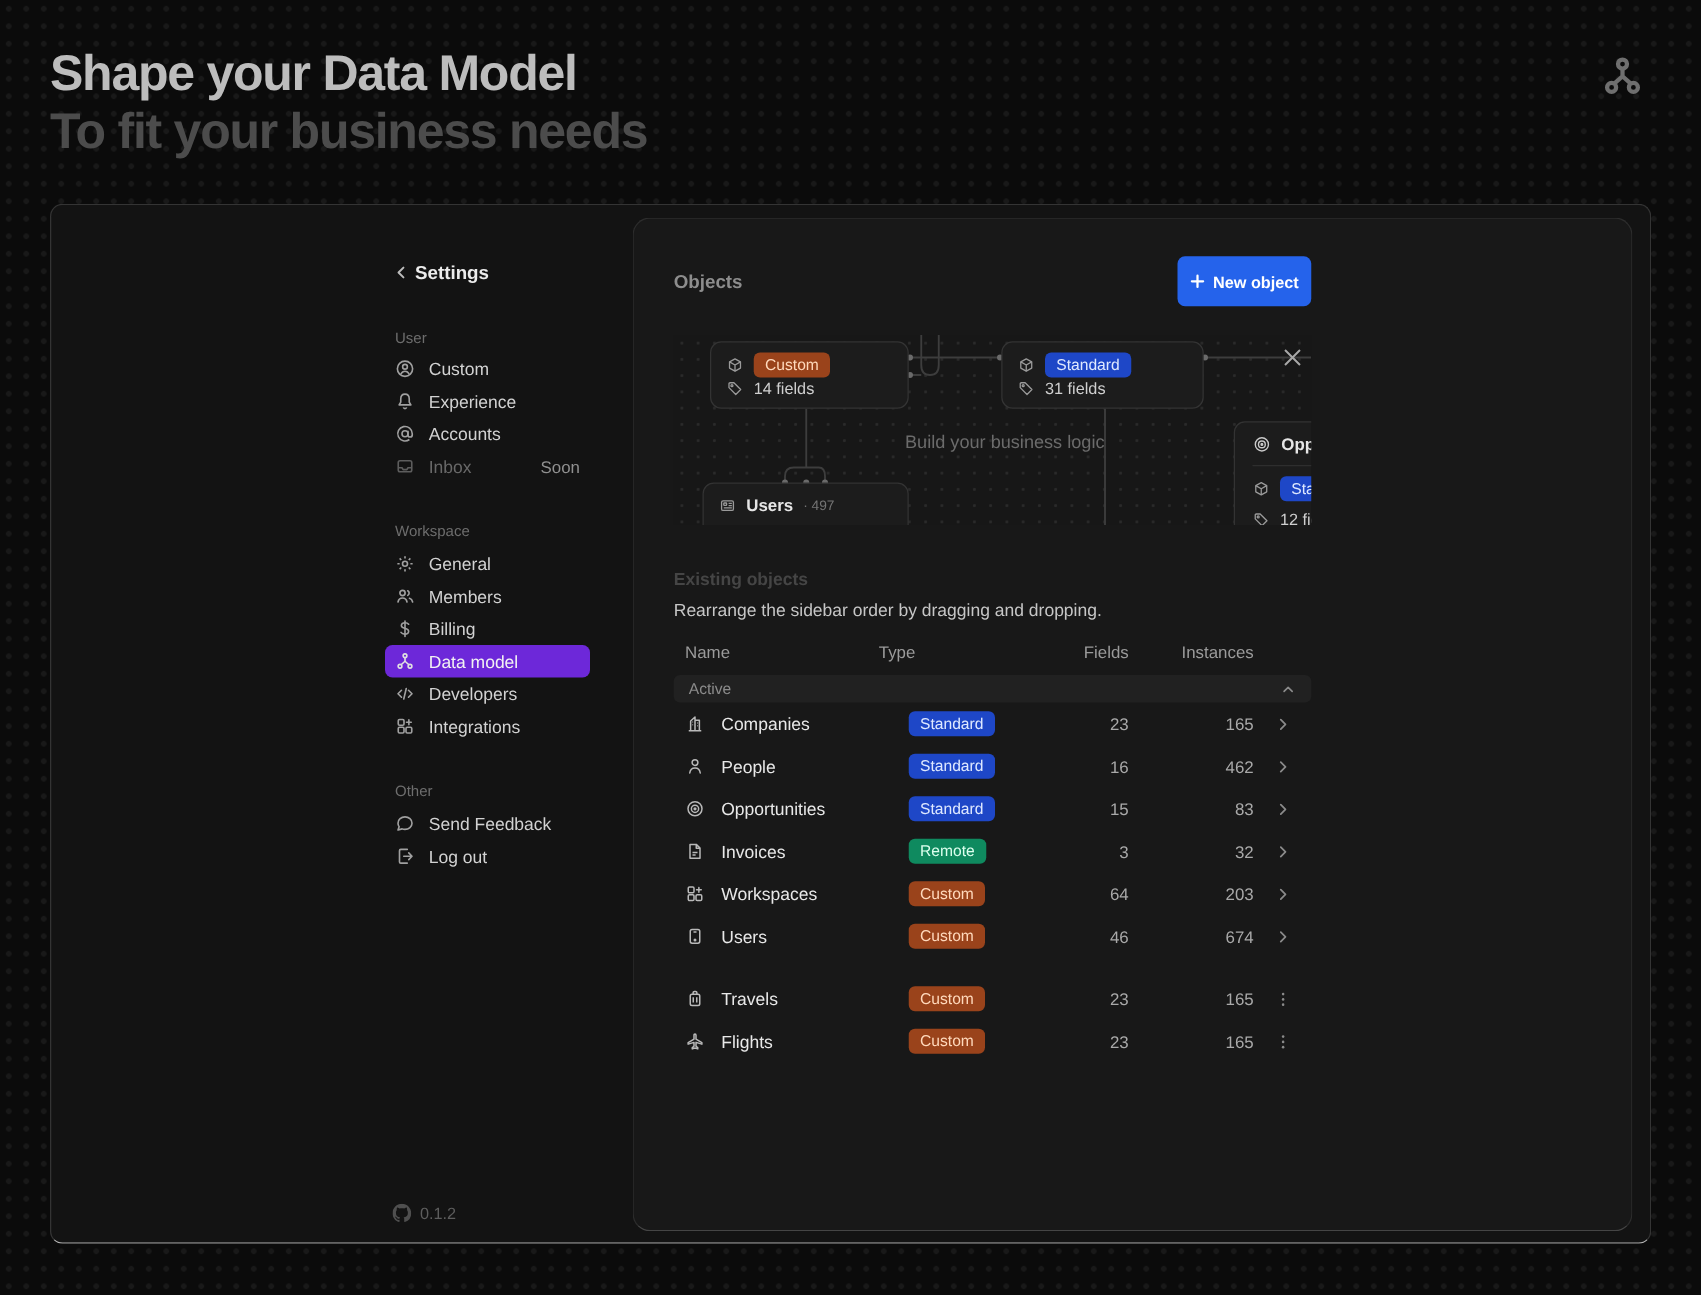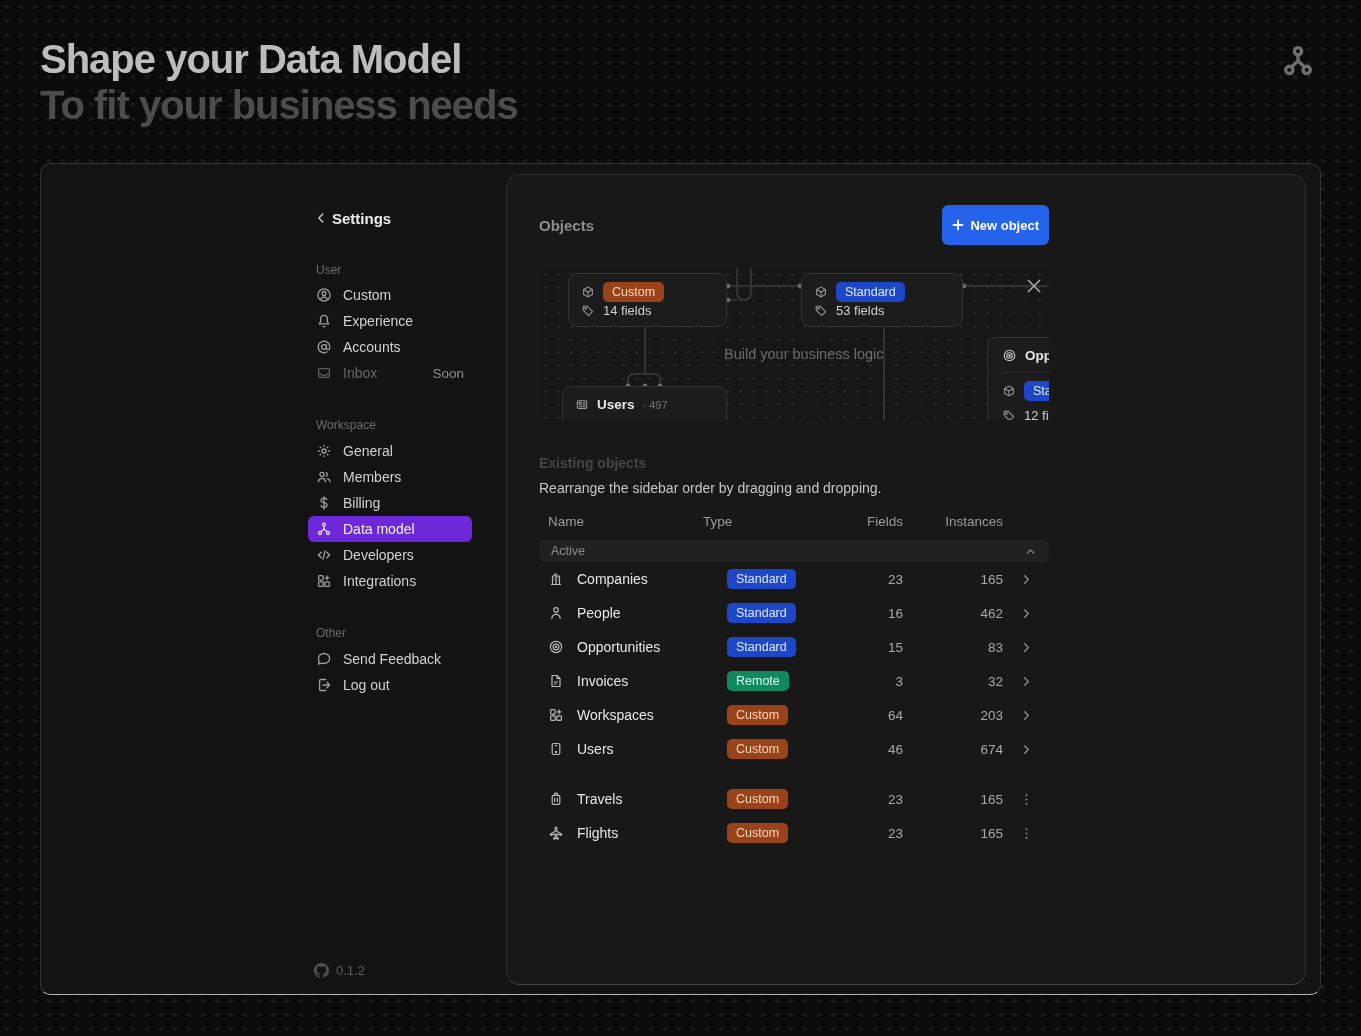--- a/index.html
+++ b/index.html
@@ -297,21 +297,21 @@
                 <path d="M8 2.4 13 5.2v5.6L8 13.6 3 10.8V5.2Z"></path>
                 <path d="M3 5.2 8 8l5-2.8M8 8v5.6"></path>
               </svg>
             <span class="badge standard">Standard</span>
           </div>
           <div class="node-row">
             <svg viewBox="0 0 16 16" fill="none" stroke="currentColor" stroke-width="1.2" stroke-linejoin="round">
                 <path d="M2.5 7V3.5a1 1 0 0 1 1-1H7l6.2 6.2-4.5 4.5L2.5 7Z"></path>
                 <circle cx="5.2" cy="5.2" r=".9"></circle>
               </svg>
-            <span class="node-fields">53 fields</span>
+            <span class="node-fields">31 fields</span>
           </div>
         </div>
 
         <div class="hint">Build your business logic</div>
 
         <div class="node node-users">
           <div class="node-row">
             <svg viewBox="0 0 16 16" fill="none" stroke="currentColor" stroke-width="1.2">
                 <rect x="2.6" y="3.6" width="10.8" height="8.8" rx="1.4"></rect>
                 <rect x="4.6" y="5.6" width="2.6" height="2.2" rx=".5"></rect>

